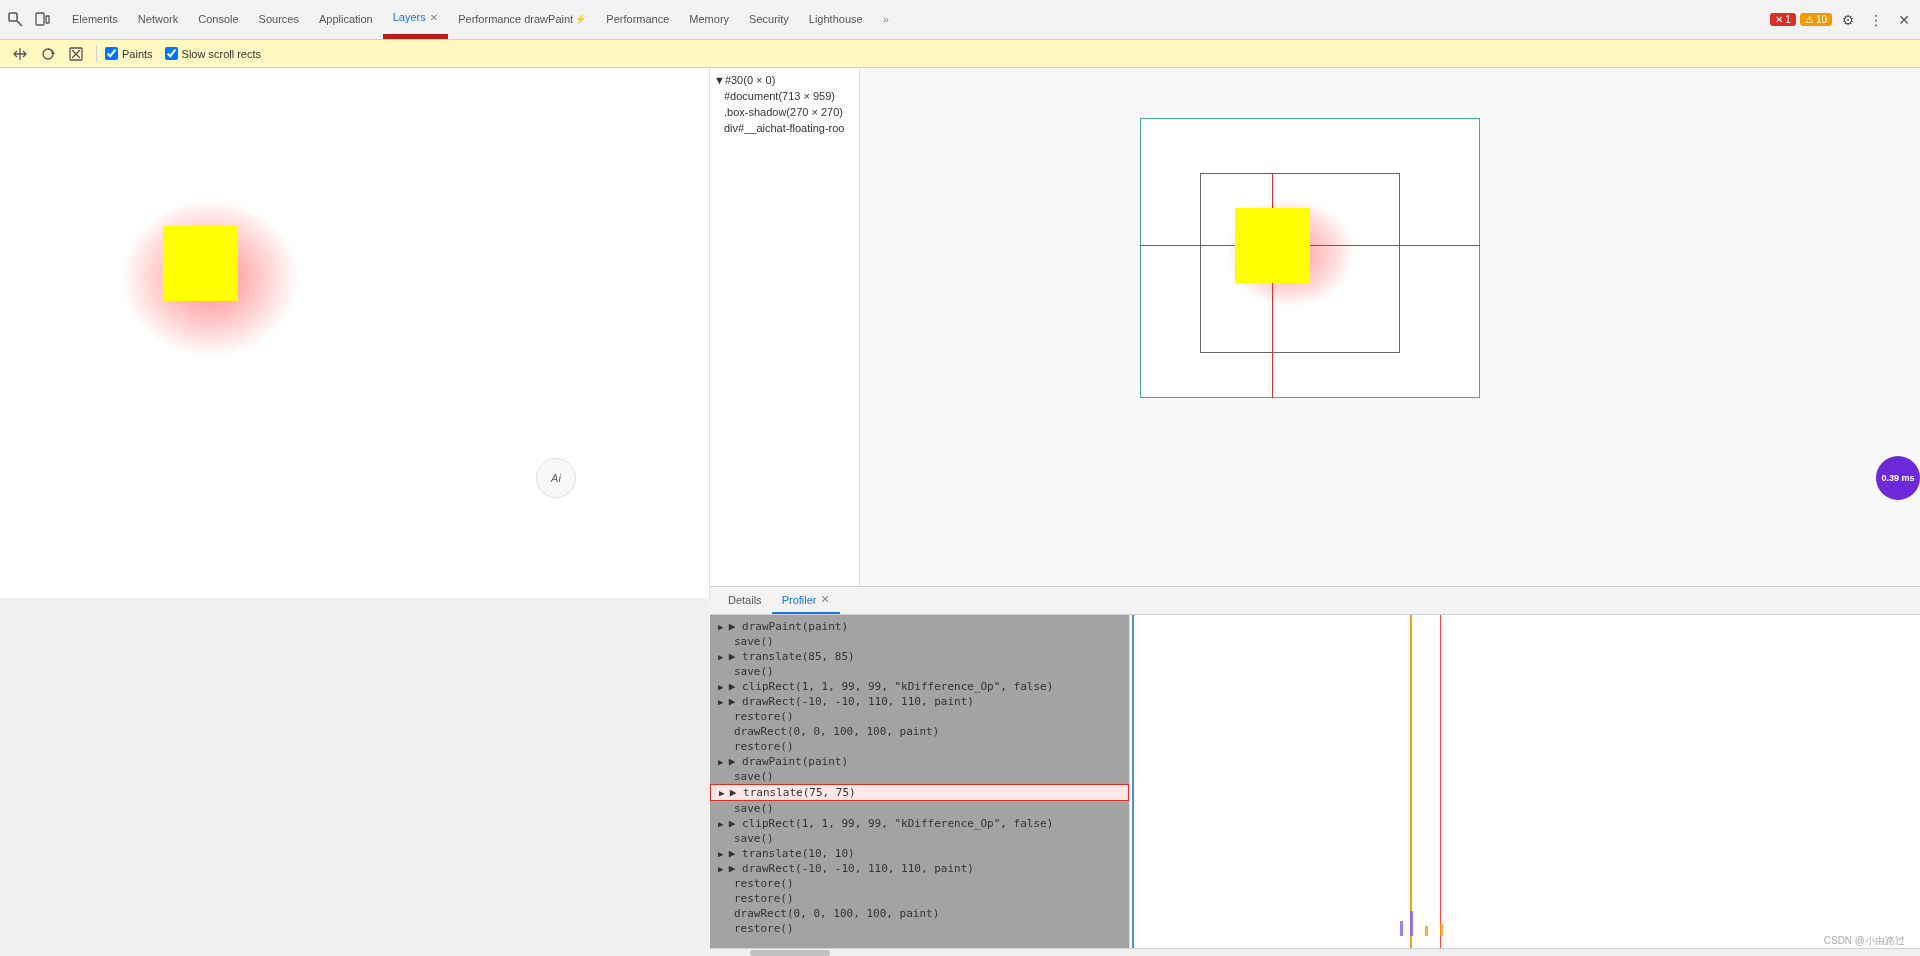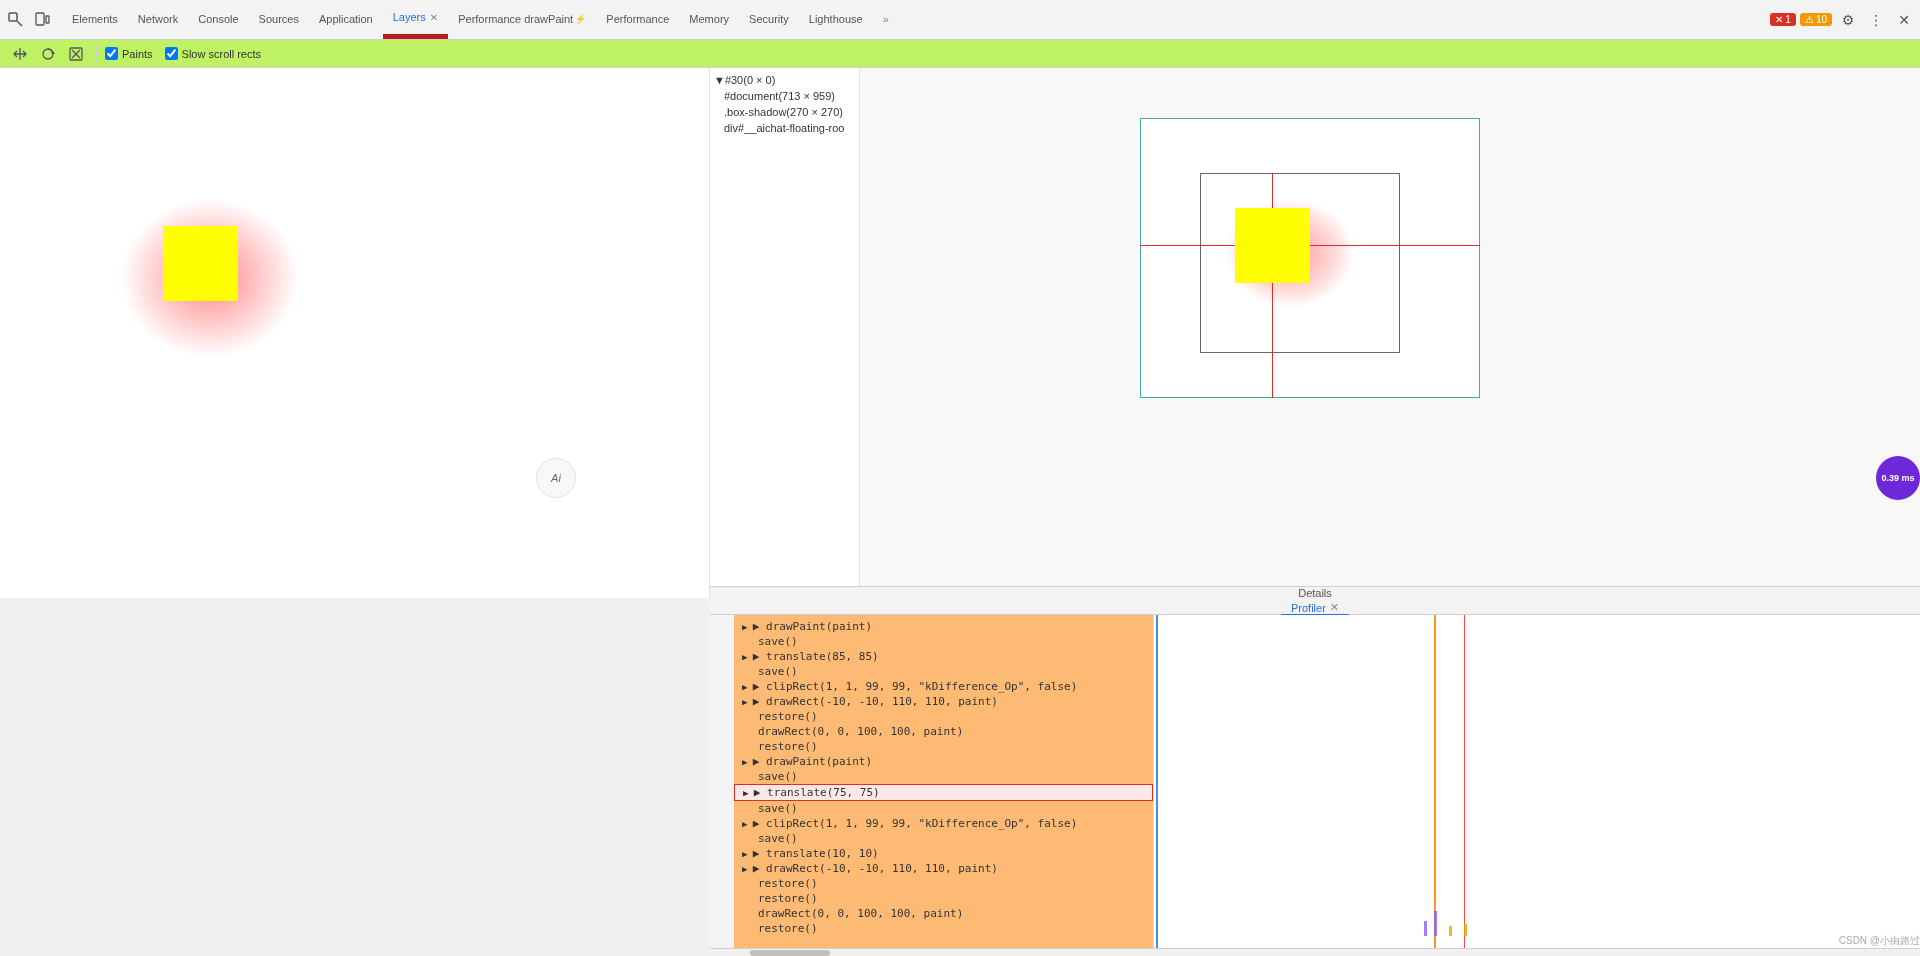--- a/index.html
+++ b/index.html
@@ -91,21 +91,21 @@
       font-size: 10px;
       display: flex;
       align-items: center;
       gap: 2px;
     }
 
     
     .layers-toolbar {
       display: flex;
       align-items: center;
-      background: #bef264;
+      background: #fef9c3;
       border-bottom: 1px solid #d0d0d0;
       height: 28px;
       padding: 0 8px;
       gap: 4px;
     }
     .layers-toolbar-btn {
       width: 24px;
       height: 24px;
       display: flex;
       align-items: center;
@@ -177,26 +177,24 @@
       height: 370px;
       background: #f3f3f3;
       border-top: 1px solid #d0d0d0;
       display: flex;
       flex-direction: column;
     }
 
     
     .bottom-tabs {
       display: flex;
-      align-items: center;
       height: 28px;
       border-bottom: 1px solid #d0d0d0;
       background: #f3f3f3;
       padding: 0 8px;
-      flex-direction: column;
     }
     .bottom-tab {
       padding: 0 10px;
       height: 100%;
       display: flex;
       align-items: center;
       cursor: pointer;
       font-size: 11px;
       color: #555;
       border-bottom: 2px solid transparent;
@@ -214,23 +212,22 @@
     
     .profiler-content {
       display: flex;
       flex: 1;
       overflow: hidden;
     }
     .profiler-tree {
       flex: 0 0 420px;
       overflow-y: auto;
       border-right: 1px solid #e0e0e0;
-      background: #fdba74;
+      background: #a3a3a3;
       padding: 4px 0;
-      margin-left: 24px;
     }
     .profiler-item {
       padding: 1px 8px;
       font-size: 11px;
       color: #333;
       white-space: nowrap;
       cursor: pointer;
       font-family: monospace;
     }
     .profiler-item.highlighted {
@@ -269,21 +266,21 @@
       font-size: 9px;
       font-weight: bold;
       text-align: center;
       z-index: 100;
     }
 
     
     .watermark {
       position: absolute;
       bottom: 8px;
-      right: 0;
+      right: 15px;
       font-size: 10px;
       color: #aaa;
     }
 
     
     .yellow-box-shadow {
       position: absolute;
       left: 120px;
       top: 130px;
       width: 180px;

